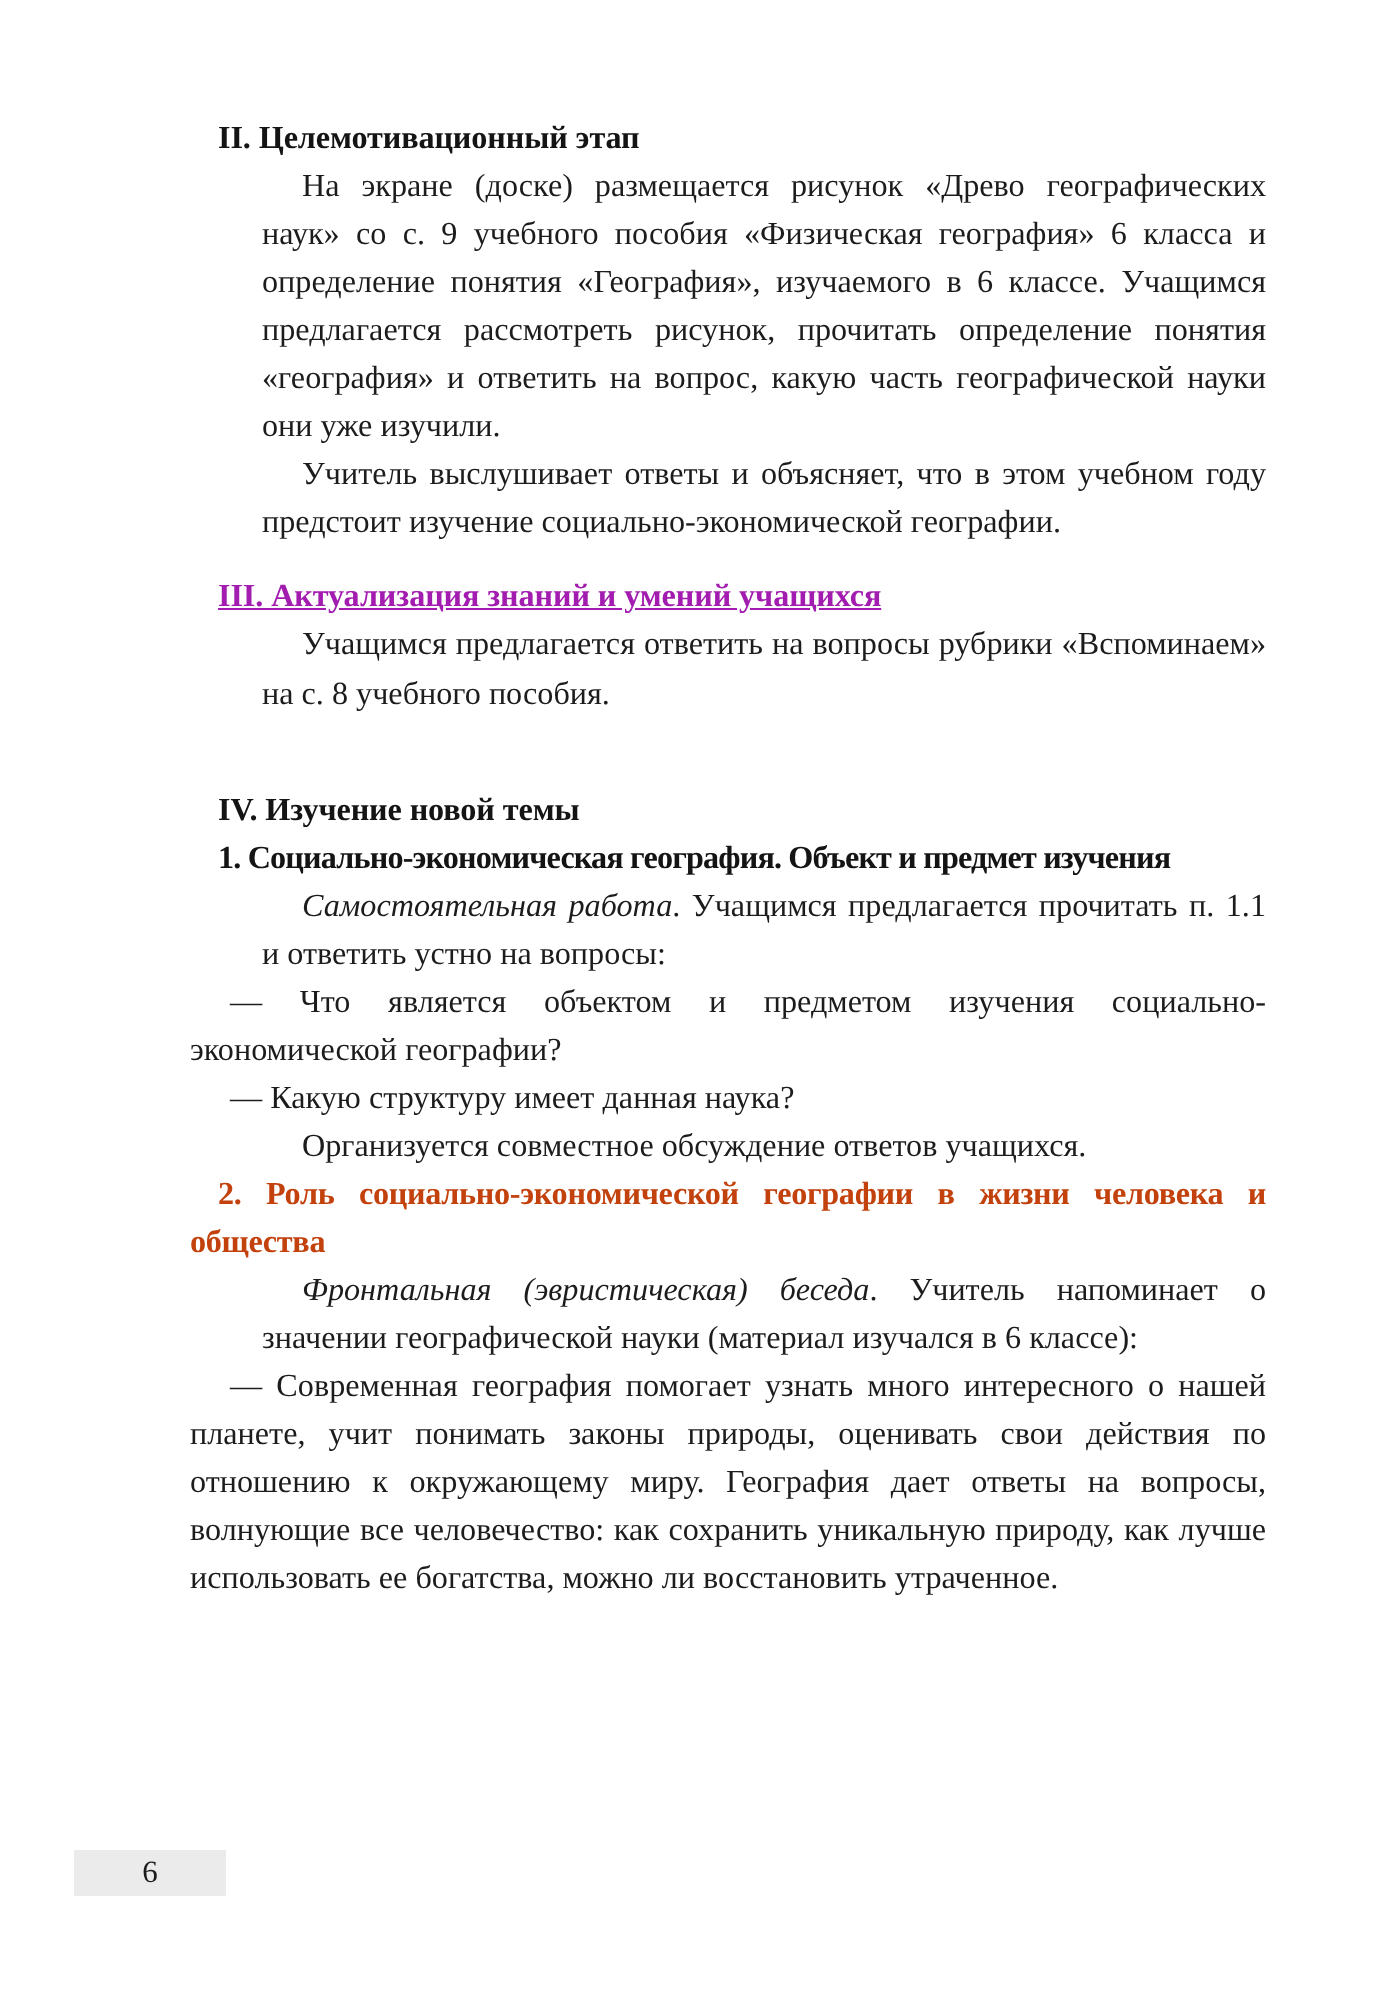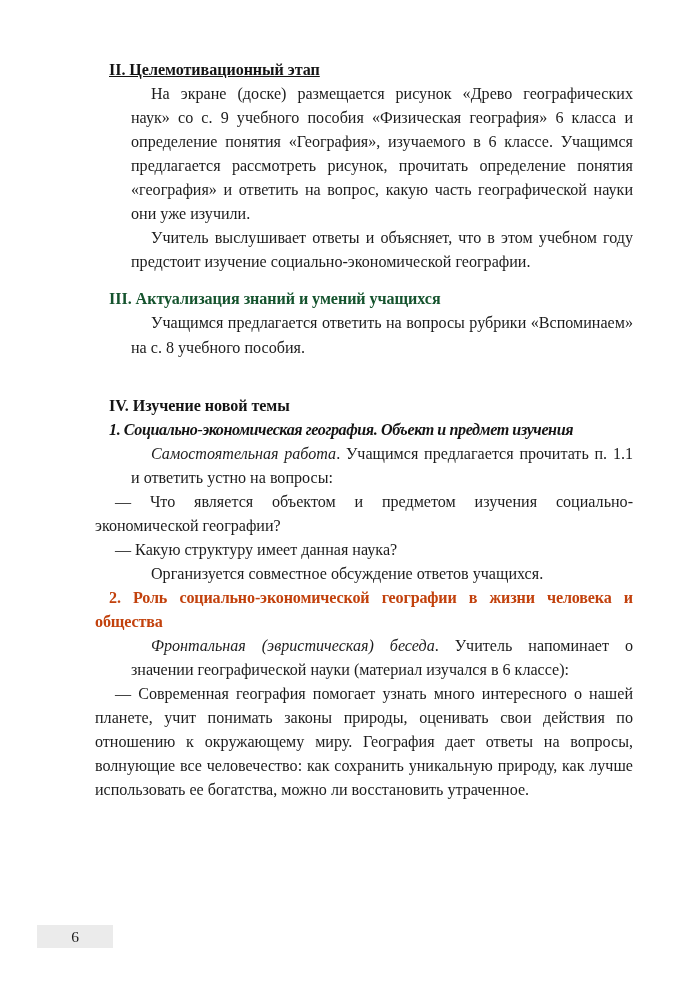--- a/index.html
+++ b/index.html
@@ -84,29 +84,29 @@
     font-size: 15.5px;
     color: #1c1c1c;
   }
 </style>
 </head>
 <body>
 
 <div id="page" style="background: rgb(255, 255, 255); color: rgb(28, 28, 28);">
 
   <div id="content">
-      <p class="blk heading" style="color: rgb(20, 20, 20); text-decoration: underline;"><span>II. Целемотивационный этап</span></p>
+      <p class="blk heading" style="color: rgb(20, 20, 20);"><span>II. Целемотивационный этап</span></p>
       <p class="blk para"><span>На экране (доске) размещается рисунок «Древо географических наук» со с. 9 учебного пособия «Физическая география» 6 класса и определение понятия «География», изучаемого в 6 классе. Учащимся предлагается рассмотреть рисунок, прочитать определение понятия «география» и ответить на вопрос, какую часть географической науки они уже изучили.</span></p>
       <p class="blk para"><span>Учитель выслушивает ответы и объясняет, что в этом учебном году предстоит изучение социально-экономической географии.</span></p>
       <div class="gap-md"></div>
-      <p class="blk heading" style="color: #14532d;"><span>III. Актуализация знаний и умений учащихся</span></p>
+      <p class="blk heading" style="color: #a21caf; text-decoration: underline;"><span>III. Актуализация знаний и умений учащихся</span></p>
       <p class="blk para"><span>Учащимся предлагается ответить на вопросы рубрики «Вспоминаем» на с. 8 учебного пособия.</span></p>
       <div class="gap-lg"></div>
       <p class="blk heading" style="color: rgb(20, 20, 20); margin-top: 18px;"><span>IV. Изучение новой темы</span></p>
-      <p class="blk subheading" style="color: rgb(20, 20, 20); font-style: italic;"><span>1. Социально-экономическая география. Объект и предмет изучения</span></p>
+      <p class="blk subheading" style="color: rgb(20, 20, 20);"><span>1. Социально-экономическая география. Объект и предмет изучения</span></p>
       <p class="blk para"><em class="it">Самостоятельная работа</em><span>. Учащимся предлагается прочитать п. 1.1 и ответить устно на вопросы:</span></p>
       <p class="blk dash"><span>— Что является объектом и предметом изучения социально-экономической географии?</span></p>
       <p class="blk dash"><span>— Какую структуру имеет данная наука?</span></p>
       <p class="blk para"><span>Организуется совместное обсуждение ответов учащихся.</span></p>
       <p class="blk heading-wide" style="color: #c2410c;"><span>2. Роль социально-экономической географии в жизни человека и общества</span></p>
       <p class="blk para"><em class="it">Фронтальная (эвристическая) беседа</em><span>. Учитель напоминает о значении географической науки (материал изучался в 6 классе):</span></p>
       <p class="blk dash"><span>— Современная география помогает узнать много интересного о нашей планете, учит понимать законы природы, оценивать свои действия по отношению к окружающему миру. География дает ответы на вопросы, волнующие все человечество: как сохранить уникальную природу, как лучше использовать ее богатства, можно ли восстановить утраченное.</span></p>
       <div class="gap-md"></div>
     </div>
 

